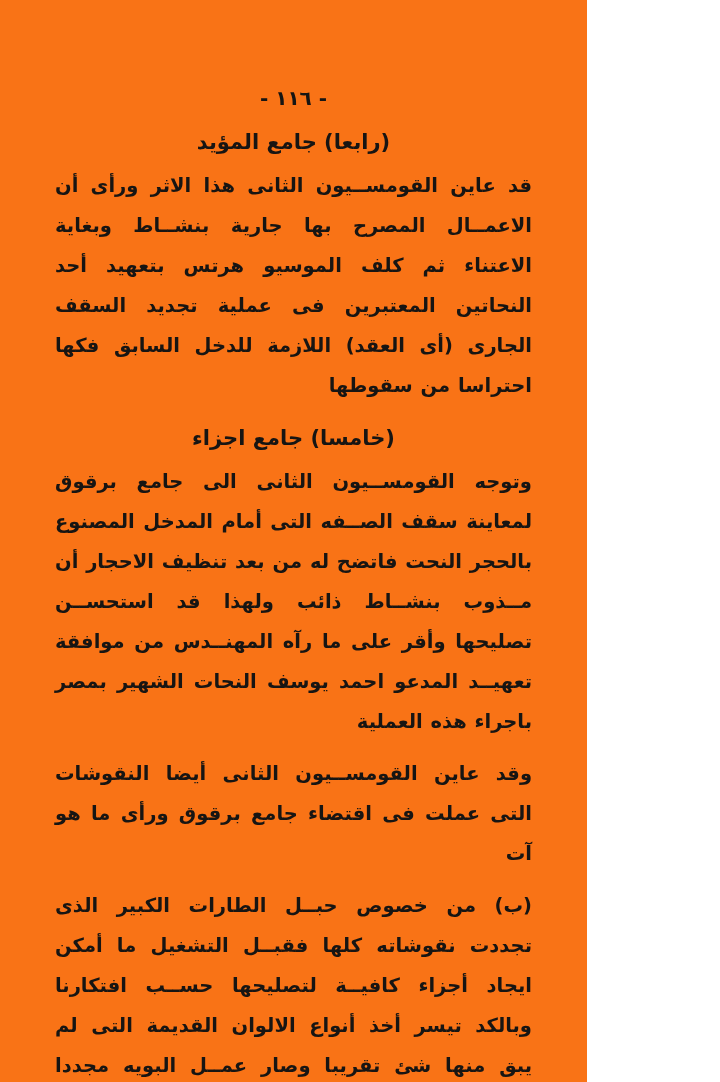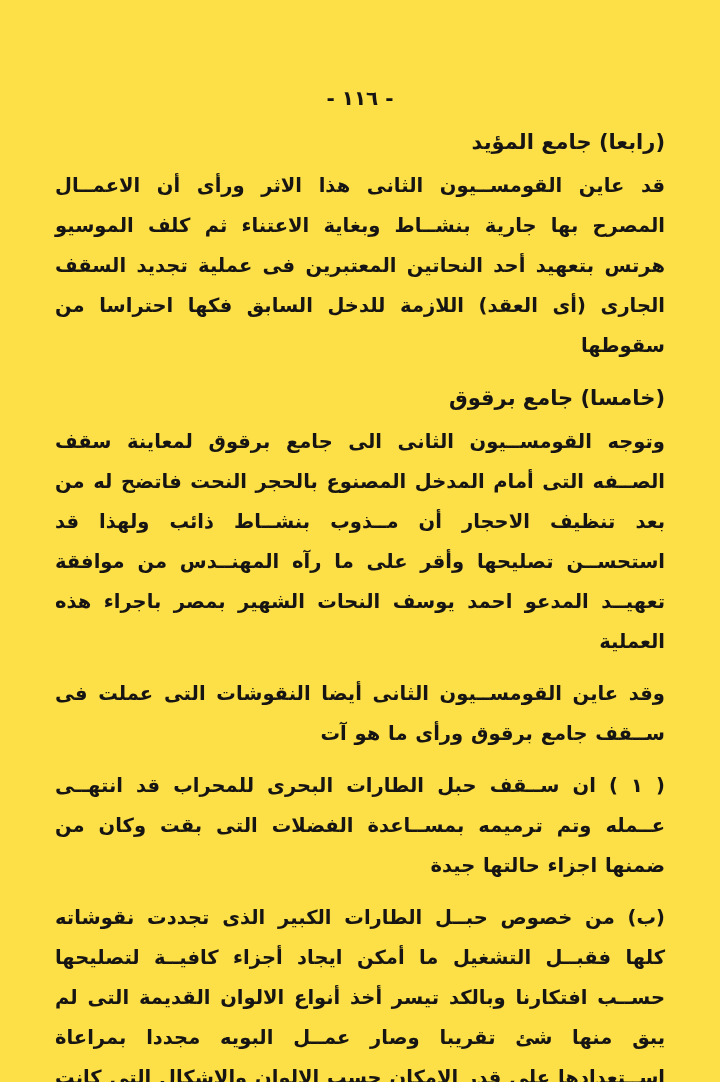--- a/index.html
+++ b/index.html
@@ -2,43 +2,43 @@
 <html lang="ar"><head>
 <meta charset="utf-8">
 <style>
   html, body {
     margin: 0;
     padding: 0;
     background: #ffffff;
   }
   .page {
     position: relative;
-    width: 720px;
+    width: 587px;
     height: 1082px;
-    background: #fde047;
+    background: #f97316;
     overflow: hidden;
     font-family: "DejaVu Sans", sans-serif;
     color: #171513;
     direction: rtl;
   }
   .content {
     position: absolute;
     top: 86px;
     right: 55px;
     left: 55px;
   }
   .page-number {
     text-align: center;
     font-size: 20px;
     font-weight: bold;
     letter-spacing: 3px;
     margin: 0 0 4px 0;
   }
   .heading {
-    text-align: right;
+    text-align: center;
     font-size: 21px;
     font-weight: bold;
     margin: 20px 0 8px 0;
   }
   .para {
     font-size: 19.5px;
     font-weight: bold;
     line-height: 40px;
     text-align: justify;
     margin: 12px 0 0 0;
@@ -53,24 +53,23 @@
 
 <div class="page">
   <div class="content">
 
     <div class="page-number">- ١١٦ -</div>
 
     <div class="heading">(رابعا)  جامع المؤيد</div>
 
     <p class="para">قد عاين القومســيون الثانى هذا الاثر ورأى أن الاعمــال المصرح بها جارية بنشــاط وبغاية الاعتناء  ثم كلف الموسيو هرتس بتعهيد أحد النحاتين المعتبرين فى عملية تجديد السقف الجارى (أى العقد) اللازمة للدخل السابق فكها احتراسا من سقوطها</p>
 
-    <div class="heading">(خامسا)  جامع برقوق</div>
+    <div class="heading">(خامسا)  جامع اجزاء</div>
 
     <p class="para">وتوجه القومســيون الثانى الى جامع برقوق لمعاينة سقف الصــفه التى أمام المدخل المصنوع بالحجر النحت فاتضح له من بعد تنظيف الاحجار أن مــذوب بنشــاط ذائب ولهذا قد استحســن تصليحها وأقر على ما رآه المهنــدس من موافقة تعهيــد المدعو احمد يوسف النحات الشهير بمصر باجراء هذه العملية</p>
 
-    <p class="para">وقد عاين القومســيون الثانى أيضا النقوشات التى عملت فى ســقف جامع برقوق ورأى ما هو آت</p>
+    <p class="para">وقد عاين القومســيون الثانى أيضا النقوشات التى عملت فى اقتضاء جامع برقوق ورأى ما هو آت</p>
 
-    <p class="para"><span class="marker">( ١ )</span> <span>ان ســقف حبل الطارات البحرى للمحراب قد انتهــى عــمله وتم ترميمه بمســاعدة الفضلات التى بقت وكان من ضمنها اجزاء حالتها جيدة</span></p>
 
     <p class="para"><span class="marker">(ب)</span> <span>من خصوص حبــل الطارات الكبير الذى تجددت نقوشاته كلها فقبــل التشغيل ما أمكن ايجاد أجزاء كافيــة لتصليحها حســب افتكارنا وبالكد تيسر أخذ أنواع الالوان القديمة التى لم يبق منها شئ تقريبا وصار عمــل البويه مجددا بمراعاة اســتعدادها على قدر الامكان حسب الالوان والاشكال التى كانت موجودة فى وقت انشاء الاثر  هذا وبواسطة العملية التى أجريناها بتنظيف رخام وحوائط المحراب المذكور رجع رونق الاثر الى أصله والمترائى لنا أنه كان من الصواب استعدادا للسقف بالالوان اللطيفــة التى هو عليها حيث من المعــلوم أن أشــعة الالوان والذهب الســاطعة تضعف فى زمن قريب من الدخان الذى يصعــد من القناديل والشموع عند ادارة الجامع وبالاختصار يقول القومســيون الثانى للجنة ان عمليــة البويه هى جيــدة وليس هنالك اقتضاء لاجراء شئ بها سوى تعــديل بعض</span></p>
 
   </div>
 </div>
 
 </body></html>

